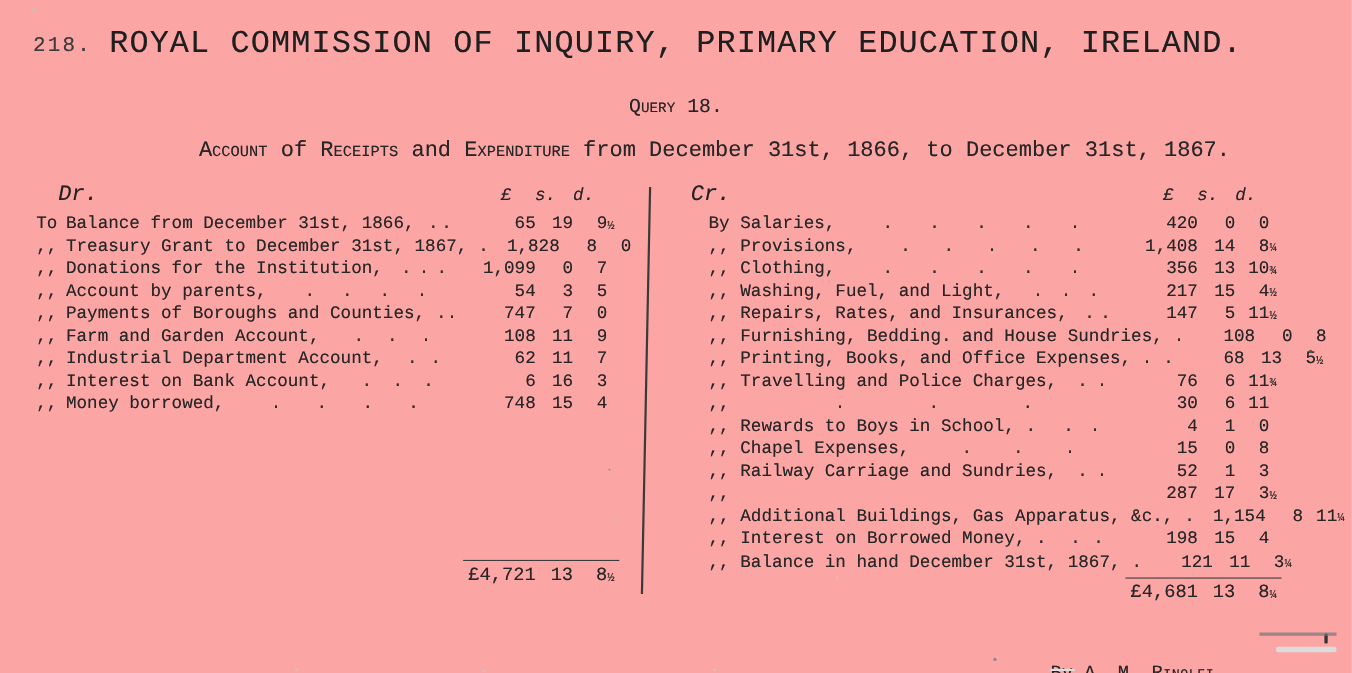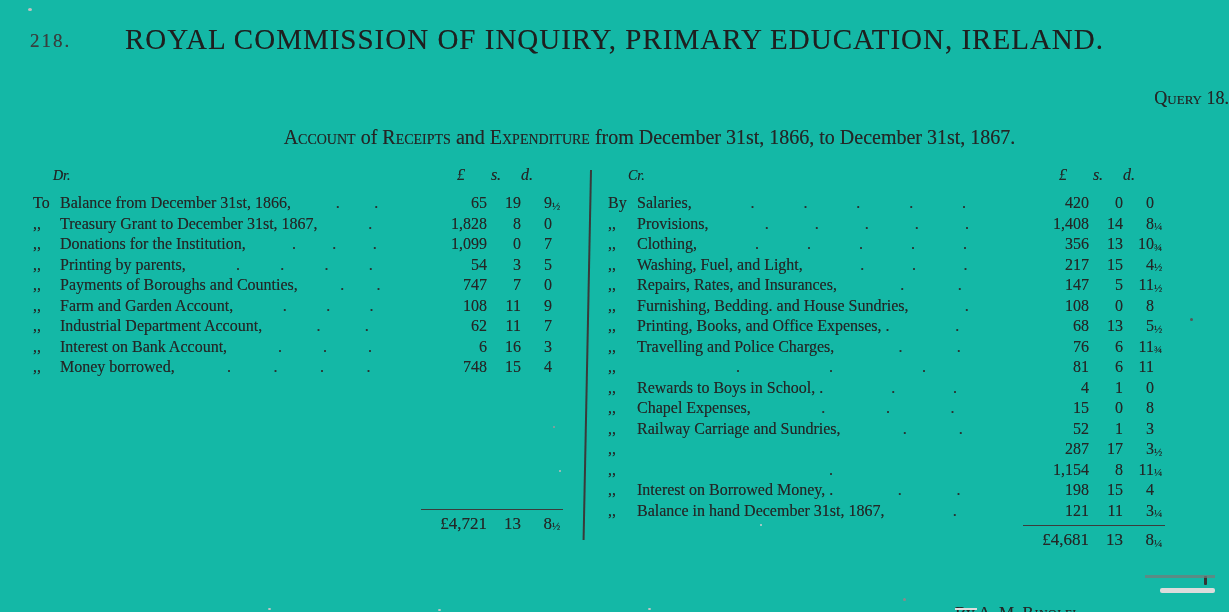--- a/index.html
+++ b/index.html
@@ -1,67 +1,67 @@
 <!DOCTYPE html>
 <html><head>
 <meta charset="utf-8">
 <style>
   html, body { margin: 0; padding: 0; background: #e8e8e8; }
   .page {
     position: relative;
     width: 1229px; height: 612px;
-    background: #14b8a6;
+    background: #fca5a5;
     overflow: hidden;
-    font-family: Liberation Serif, serif;
+    font-family: Liberation Mono, monospace;
     color: #262626;
     text-shadow: 0 0 0.5px rgba(20,20,20,0.45);
   }
 
   
   .page-number {
     position: absolute; left: 30px; top: 30px;
     font-size: 19px; letter-spacing: 2px; color: #3d3d3d;
   }
   .doc-title {
     position: absolute; left: 0; top: 23px; width: 100%;
     text-align: center; font-size: 29px; letter-spacing: 1px; color: #1f1f1f;
     white-space: nowrap;
   }
   .query-line {
     position: absolute; left: 0; top: 88px; width: 100%;
-    text-align: right; font-size: 18px;
+    text-align: center; font-size: 18px;
   }
   .subtitle-line {
     position: absolute; left: 0; top: 126px; width: 100%;
     text-align: center; font-size: 20px; white-space: nowrap; margin-left: 35px;
   }
   .sc { font-variant: small-caps; }
 
   
   .col { position: absolute; top: 166px; font-size: 16px; }
   .dr-col { left: 33px;  width: 530px; }
   .cr-col { left: 608px; width: 557px; }
 
   .divider {
     position: absolute; left: 590px; top: 170px;
     width: 1.6px; height: 370px; background: #3a3a3a;
     transform: rotate(1.15deg); transform-origin: top center;
   }
 
   .head-row { display: flex; align-items: baseline; height: 24px; margin-bottom: 4px; }
-  .col-heading { font-style: italic; font-size: 14px; padding-left: 20px; color: #222; }
+  .col-heading { font-style: italic; font-size: 20px; padding-left: 20px; color: #222; }
   .head-spacer { flex: 1; }
   .hdr-l { width: 64px; text-align: right; padding-right: 0; font-style: italic; }
   .hdr-l span { display:inline-block; margin-right: 14px; }
   .hdr-s { width: 34px; text-align: center; font-style: italic; }
   .hdr-d { width: 42px; text-align: left; padding-left: 8px; font-style: italic; }
 
   .row { display: flex; align-items: baseline; height: 20.5px; white-space: nowrap; }
   .prefix { width: 27px; flex: none; }
-  .cr-col .prefix { width: 29px; }
+  .cr-col .prefix { width: 29px; margin-left: 36px; }
   .row-label { flex: none; }
   .leader {
     flex: 1; display: flex; justify-content: space-evenly;
     align-items: baseline; padding: 0 10px; overflow: hidden;
   }
   .leader-dot { color: #2e2e2e; }
   .amt-l { width: 64px; flex: none; text-align: right; }
   .amt-s { width: 34px; flex: none; text-align: right; }
   .amt-d { width: 42px; flex: none; display: flex; justify-content: flex-end; }
   .frac { width: 11px; flex: none; font-size: 11px; line-height: 11px;
@@ -145,21 +145,21 @@
           <span class="amt-l">1,099</span>
           <span class="amt-s">0</span>
           <span class="amt-d">
             <span class="val">7</span>
             <span class="frac"></span>
           </span>
         </div>
 
         <div class="row">
           <span class="prefix">,,</span>
-          <span class="row-label">Printing by parents,</span>
+          <span class="row-label">Account by parents,</span>
           <span class="leader">
             <span class="leader-dot">.</span>
             <span class="leader-dot">.</span>
             <span class="leader-dot">.</span>
             <span class="leader-dot">.</span>
           </span>
           <span class="amt-l">54</span>
           <span class="amt-s">3</span>
           <span class="amt-d">
             <span class="val">5</span>
@@ -400,21 +400,21 @@
           </span>
         </div>
 
         <div class="row">
           <span class="prefix">,,</span>
           <span class="leader">
             <span class="leader-dot">.</span>
             <span class="leader-dot">.</span>
             <span class="leader-dot">.</span>
           </span>
-          <span class="amt-l">81</span>
+          <span class="amt-l">30</span>
           <span class="amt-s">6</span>
           <span class="amt-d">
             <span class="val">11</span>
             <span class="frac"></span>
           </span>
         </div>
 
         <div class="row">
           <span class="prefix">,,</span>
           <span class="row-label">Rewards to Boys in School, .</span>
@@ -467,20 +467,21 @@
           <span class="amt-l">287</span>
           <span class="amt-s">17</span>
           <span class="amt-d">
             <span class="val">3</span>
             <span class="frac">½</span>
           </span>
         </div>
 
         <div class="row">
           <span class="prefix">,,</span>
+          <span class="row-label">Additional Buildings, Gas Apparatus, &amp;c.,</span>
           <span class="leader">
             <span class="leader-dot">.</span>
           </span>
           <span class="amt-l">1,154</span>
           <span class="amt-s">8</span>
           <span class="amt-d">
             <span class="val">11</span>
             <span class="frac">¼</span>
           </span>
         </div>

